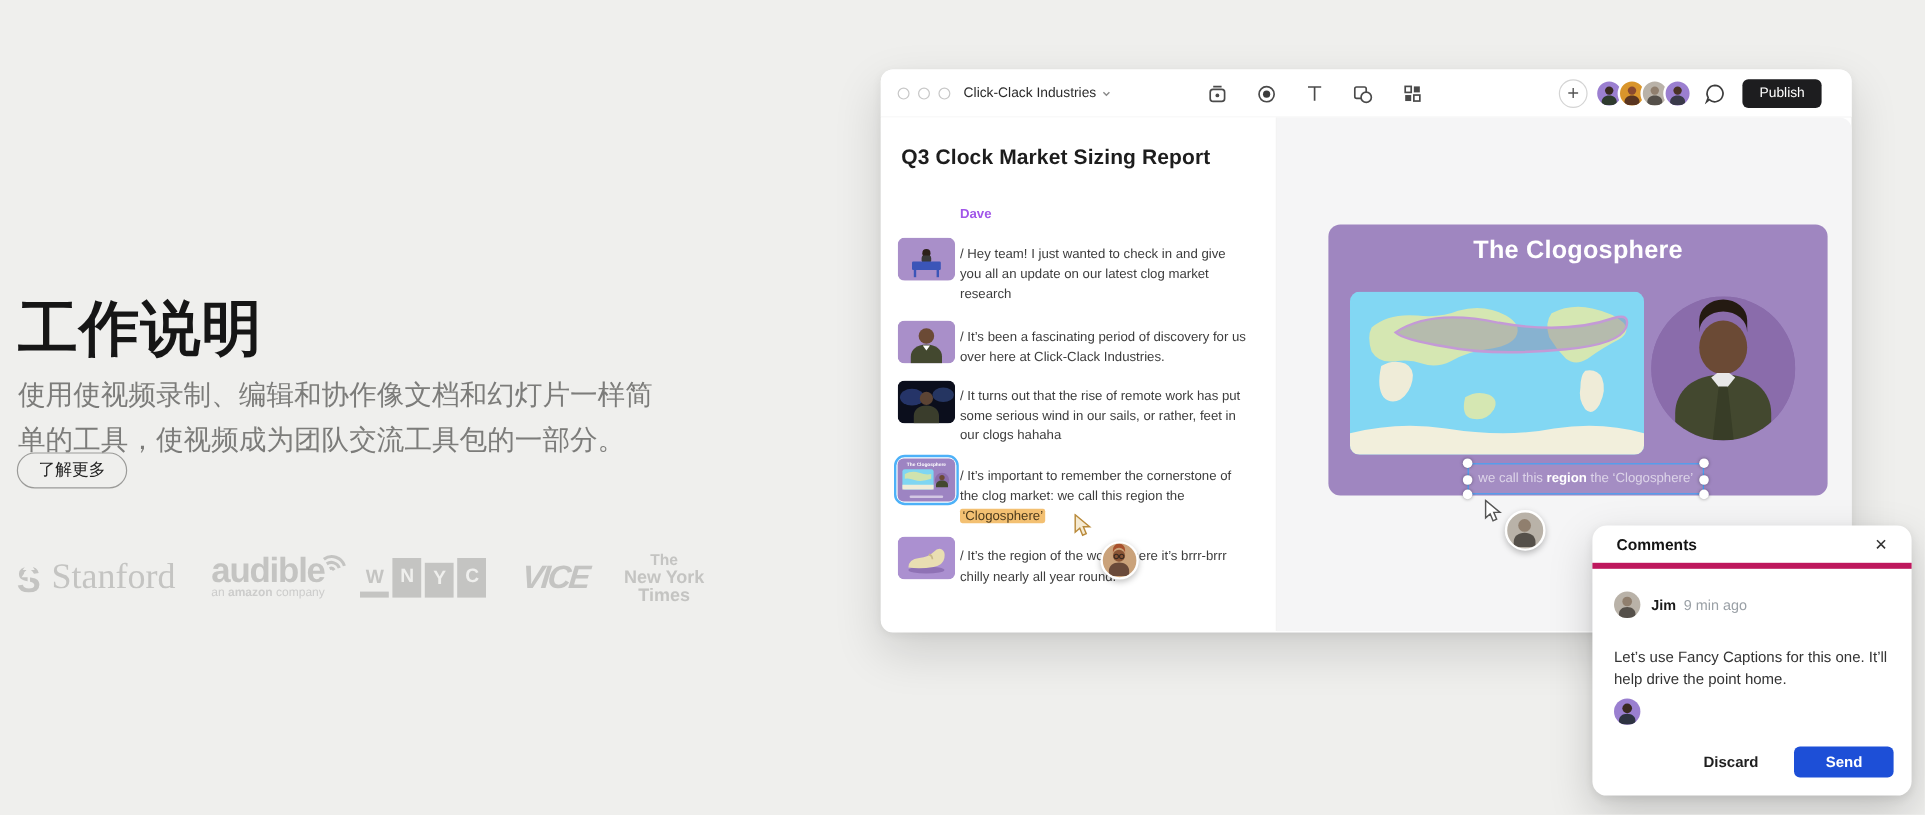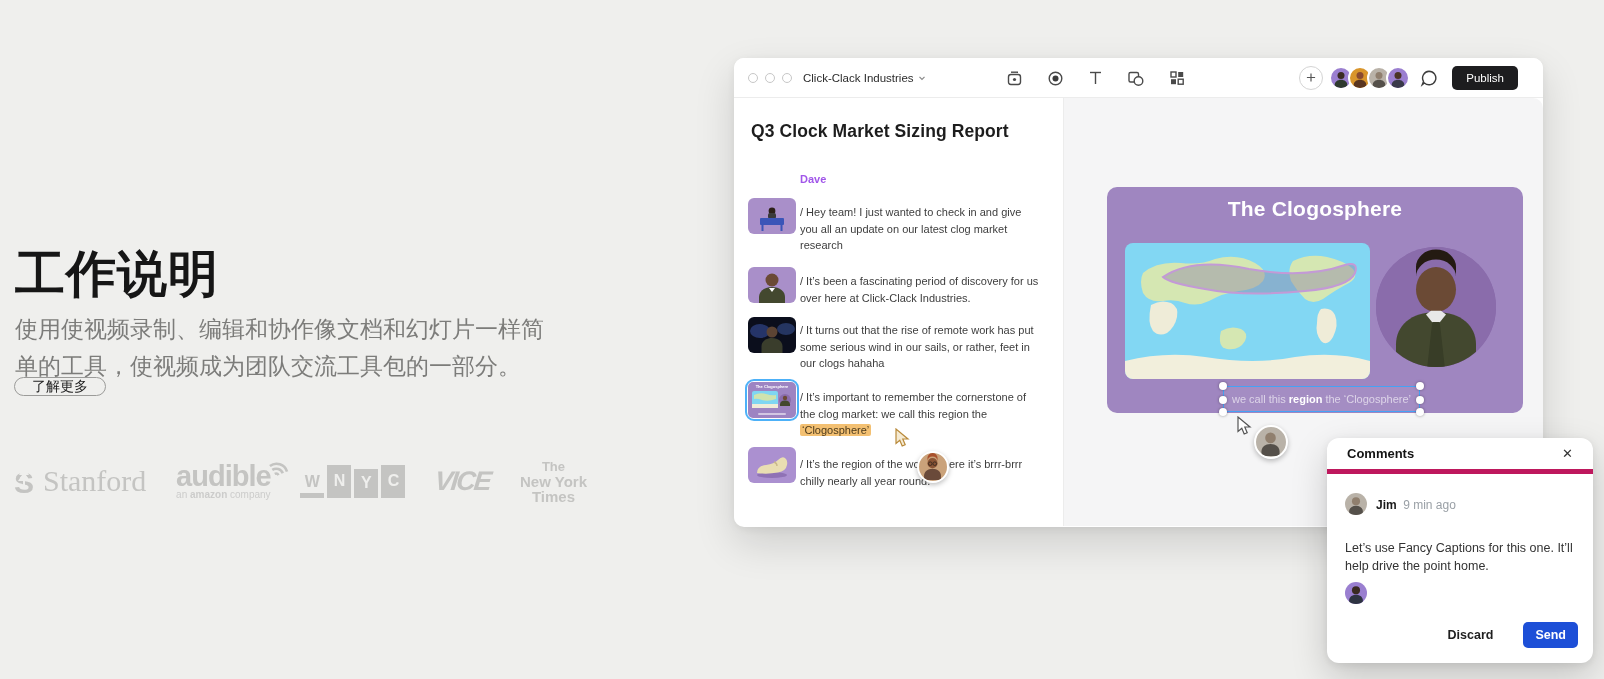--- a/index.html
+++ b/index.html
@@ -2,21 +2,21 @@
 <html><head>
 <meta charset="utf-8">
 <style>
   html,body{margin:0;padding:0;background:#efefed;}
   *{box-sizing:border-box;font-family:"Liberation Sans","DejaVu Sans",sans-serif;}
   .canvas{position:relative;width:1604px;height:679px;background:#efefed;overflow:hidden;}
 
   
   .hero-title{position:absolute;left:15px;top:207px;font-size:50px;font-weight:600;color:#161616;letter-spacing:1px;}
   .hero-desc{position:absolute;left:15px;top:288px;width:548px;font-size:23px;line-height:37px;color:#7c7c7a;}
-  .hero-cta{position:absolute;left:14px;top:377px;height:19px;padding:0 17px;border:1px solid #9b9b99;border-radius:16px;background:transparent;font-size:14px;color:#222;display:flex;align-items:center;cursor:pointer;}
+  .hero-cta{position:absolute;left:14px;top:377px;height:30px;padding:0 17px;border:1px solid #9b9b99;border-radius:16px;background:transparent;font-size:14px;color:#222;display:flex;align-items:center;cursor:pointer;}
 
   
   .logos{position:absolute;left:12px;top:446px;width:575px;height:70px;display:flex;align-items:center;justify-content:space-between;color:#c4c4c2;}
   .logo{display:flex;align-items:center;gap:7px;}
   .stanford-text{font-family:"Liberation Serif","DejaVu Serif",serif;font-size:30px;color:#c4c4c2;}
   .audible-wrap{position:relative;}
   .audible-text{font-size:29px;font-weight:700;color:#c4c4c2;letter-spacing:-1px;line-height:26px;}
   .audible-sub{font-size:10px;color:#cccccb;margin-top:0;}
   .audible-sub b{font-weight:700;}
   .audible-arcs{position:absolute;right:-26px;top:-12px;}
@@ -79,21 +79,21 @@
   .c-row{position:absolute;left:18px;top:55px;display:flex;align-items:center;gap:9px;}
   .c-av{width:22px;height:22px;border-radius:50%;overflow:hidden;flex:none;}
   .c-author{font-size:12px;font-weight:700;color:#1a1a1a;}
   .c-time{font-size:12px;color:#9aa0a6;margin-left:2px;}
   .c-body{position:absolute;left:18px;top:88px;width:228px;font-size:12.5px;line-height:18px;color:#333;}
   .c-input-row{position:absolute;left:18px;top:144px;display:flex;align-items:flex-start;gap:6px;}
   .c-input{width:205px;height:28px;border:1.5px solid #2f80ed;border-radius:4px;display:flex;align-items:center;padding:0 6px;font-size:12.5px;color:#202020;background:#fff;cursor:text;}
   .c-input .sel{background:#cfe7fb;padding:1px 2px;}
   .c-actions{position:absolute;right:15px;top:184px;display:flex;align-items:center;gap:24px;}
   .discard-btn{background:none;border:none;font-size:12.5px;font-weight:600;color:#1f1f1f;cursor:pointer;}
-  .send-btn{background:#1d4fd7;color:#fff;border:none;border-radius:5px;font-size:12.5px;font-weight:600;padding:6px 12px;cursor:pointer;}
+  .send-btn{background:#1d4fd7;color:#fff;border:none;border-radius:5px;font-size:12.5px;font-weight:600;padding:6px 26px;cursor:pointer;}
 
   .cursor{position:absolute;pointer-events:none;}
 </style>
 </head>
 <body>
 
 <div class="canvas">
 
   <h1 class="hero-title">工作说明</h1>
   <p class="hero-desc">使用使视频录制、编辑和协作像文档和幻灯片一样简单的工具，使视频成为团队交流工具包的一部分。</p>

